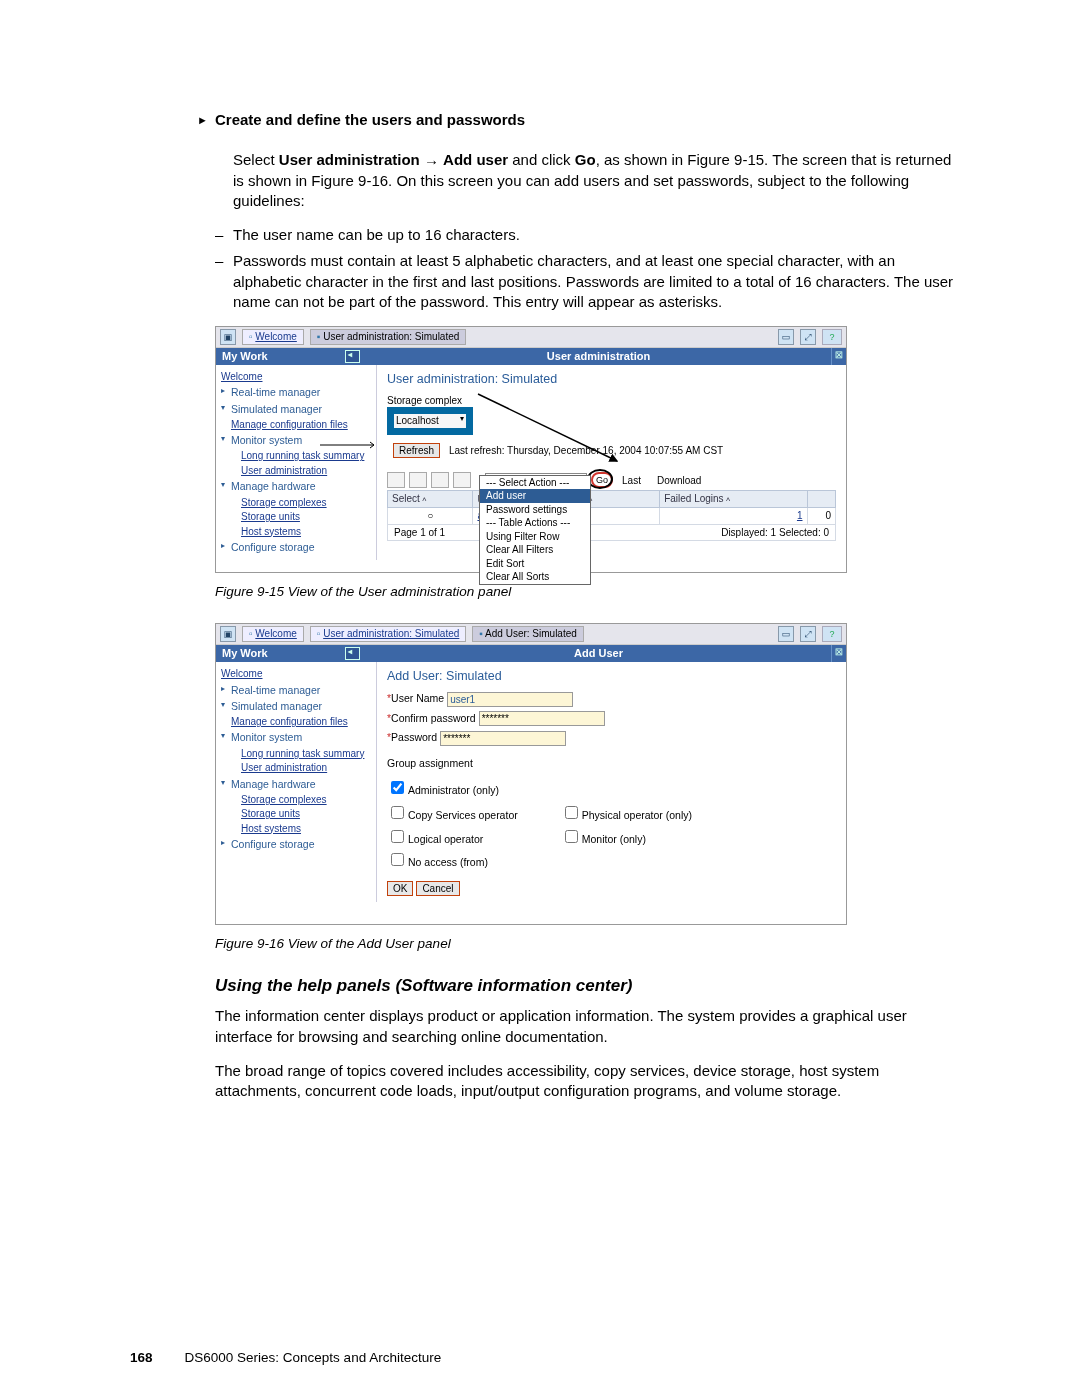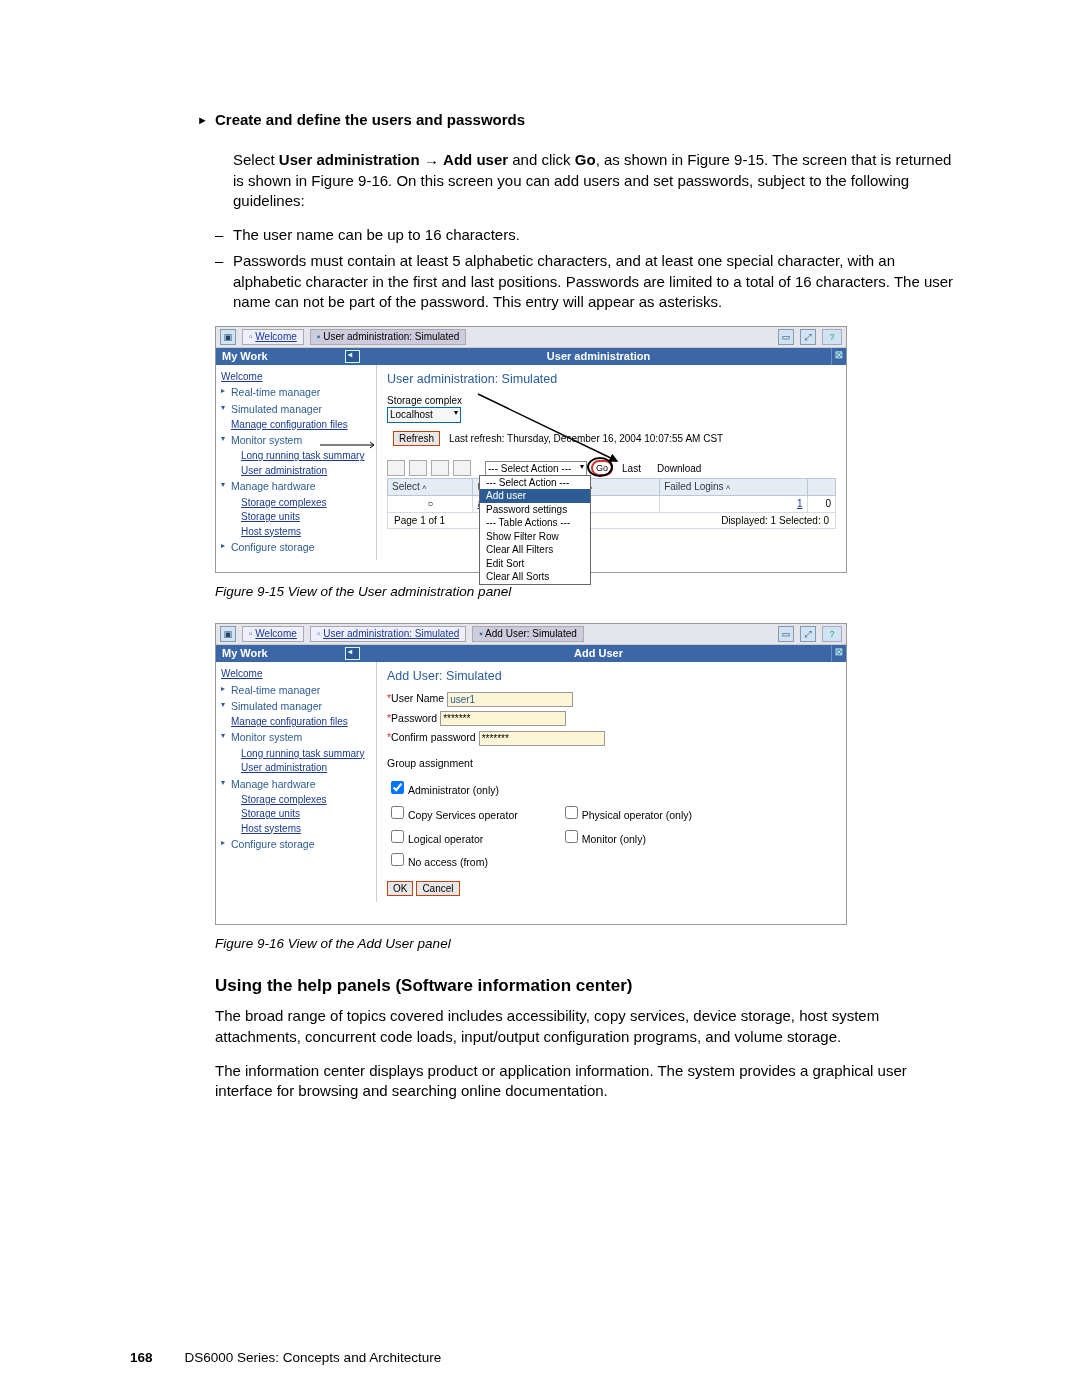--- a/index.html
+++ b/index.html
@@ -5,21 +5,21 @@
 body{margin:0;background:#fff;font-family:Arial,Helvetica,sans-serif;color:#000;font-size:15px;line-height:1.35}
 .page{width:1080px;min-height:1397px;margin:0 auto;padding:110px 120px 40px 215px;box-sizing:border-box;position:relative}
 .bullet-head{font-weight:bold;position:relative;margin-bottom:20px}
 .bullet-head::before{content:"►";position:absolute;left:-18px;font-size:11px;top:3px}
 .para{margin:4px 0 14px 0}
 .indent{margin-left:18px}
 .dash{position:relative;padding-left:18px;margin:6px 0}
 .dash::before{content:"–";position:absolute;left:0}
 .fig{margin:14px 0 10px 0}
 .caption{font-style:italic;font-size:13.5px;margin:6px 0 22px 0}
-.subhead{font-weight:bold;font-size:17px;margin:18px 0 8px 0}
+.subhead{font-weight:bold;font-style:italic;font-size:17px;margin:18px 0 8px 0}
 .pagenum{position:absolute;bottom:30px;left:130px;font-size:13.5px}
 .pagenum b{font-weight:bold;margin-right:32px}
 
 .scr{border:1px solid #999;width:630px;background:#fff;font-size:10.5px}
 .scr-top{background:#e5e5ec;border-bottom:1px solid #ccc;display:flex;align-items:center;padding:2px 4px;gap:6px}
 .tab{border:1px solid #aaa;background:#eef;padding:0 6px;font-size:10px}
 .tab.active{background:#ccd}
 .tab u{color:#1a3a8e;text-decoration:underline}
 .tab .sq{color:#37a}
 .topicons{margin-left:auto;display:flex;gap:6px}
@@ -34,21 +34,21 @@
 .nav{width:150px;padding:4px 5px;border-right:1px solid #ccd}
 .nav a{color:#1a3a8e;text-decoration:underline;display:block;margin:1px 0;font-size:10px}
 .nav .grp{color:#2d5c94;font-weight:normal;font-size:10.5px;position:relative;padding-left:10px;margin:2px 0}
 .nav .grp::before{content:"▸";position:absolute;left:0;font-size:8px;top:1px}
 .nav .grp.open::before{content:"▾"}
 .nav .lvl1{padding-left:10px}
 .nav .lvl2{padding-left:20px}
 .main{flex:1;padding:6px 10px}
 .main-title{color:#2a5c99;font-size:12.5px;margin-bottom:6px}
 .lbl{font-size:10px;margin:4px 0 0 0}
-.sel{border:1px solid #0369a1;background:#f7f7f7;padding:0 2px;font-size:10px;display:inline-block;width:68px;position:relative}
+.sel{border:7px solid #0369a1;background:#f7f7f7;padding:0 2px;font-size:10px;display:inline-block;width:68px;position:relative}
 .sel::after{content:"▾";position:absolute;right:2px;font-size:8px}
 .btn{border:1px solid #c2410c;background:#e8e8e8;padding:0 5px;font-size:10px;display:inline-block}
 .refresh-row{margin-top:8px}
 .refresh-row span{font-size:10px;margin-left:6px}
 .toolbar{margin-top:14px;display:flex;align-items:center;gap:4px}
 .tbi{width:16px;height:14px;border:1px solid #aaa;background:#f3f3f3;display:inline-block}
 .drop{border:1px solid #888;background:#fff;font-size:10px;padding:0 2px;position:relative;display:inline-block;width:96px}
 .drop::after{content:"▾";position:absolute;right:2px;font-size:8px}
 .go{border:2px solid #d0352d;border-radius:9px;padding:0 3px;font-size:9px;display:inline-block}
 .circle{display:inline-block;width:22px;height:16px;border:2px solid #000;border-radius:50%;position:absolute}
@@ -159,21 +159,21 @@
             </table>
           <div class="pgrow">
             <span>Page 1 of 1</span>
               <span>Displayed: 1   Selected: 0</span>
           </div>
           <div class="menu-float" style="left:102px;top:110px;width:110px">
             <div>--- Select Action ---</div>
             <div class="hi">Add user</div>
             <div>Password settings</div>
             <div>--- Table Actions ---</div>
-            <div>Show Filter Row</div>
+            <div>Using Filter Row</div>
             <div>Clear All Filters</div>
             <div>Edit Sort</div>
             <div>Clear All Sorts</div>
           </div>
         </div>
       </div>
       <svg class="arrow-svg" style="left:0;top:0" width="630" height="245">
         <defs>
             <marker id="ah" markerWidth="6" markerHeight="6" refX="5" refY="3" orient="auto">
               <path d="M0,0 L6,3 L0,6 Z" fill="#000"></path>
@@ -218,39 +218,39 @@
           <a class="lvl2">User administration</a>
           <div class="grp open lvl1">Manage hardware</div>
           <a class="lvl2">Storage complexes</a>
           <a class="lvl2">Storage units</a>
           <a class="lvl2">Host systems</a>
           <div class="grp lvl1">Configure storage</div>
         </div>
         <div class="main">
           <div class="main-title">Add User: Simulated</div>
           <div class="field"><span class="req">*</span><label>User Name</label> <span class="txtin" style="color:#2a5c99">user1</span></div>
+          <div class="field"><span class="req">*</span><label>Confirm password</label> <span class="txtin">*******</span></div>
           <div class="field"><span class="req">*</span><label>Password</label> <span class="txtin">*******</span></div>
-          <div class="field"><span class="req">*</span><label>Confirm password</label> <span class="txtin">*******</span></div>
           <div class="groupa">Group assignment</div>
           <div style="margin-top:8px;font-size:10.5px"><input type="checkbox" class="chk" checked="" style=""><span>Administrator (only)</span></div>
           <div class="grid2">
             <div><input type="checkbox" class="chk" style=""><span>Copy Services operator</span></div>
             <div><input type="checkbox" class="chk" style=""><span>Physical operator (only)</span></div>
             <div><input type="checkbox" class="chk" style=""><span>Logical operator</span></div>
             <div><input type="checkbox" class="chk" style=""><span>Monitor (only)</span></div>
             <div><input type="checkbox" class="chk" style=""><span>No access (from)</span></div>
           </div>
           <div style="margin-top:12px">
             <span class="btn">OK</span>
             <span class="btn">Cancel</span>
           </div>
         </div>
       </div>
     </div>
   </div>
   <div class="caption">Figure 9-16   View of the Add User panel</div>
 
   <div class="subhead">Using the help panels (Software information center)</div>
+  <div class="para">The information center displays product or application information. The system provides a graphical user interface for browsing and searching online documentation.</div>
   <div class="para">The broad range of topics covered includes accessibility, copy services, device storage, host system attachments, concurrent code loads, input/output configuration programs, and volume storage.</div>
-  <div class="para">The information center displays product or application information. The system provides a graphical user interface for browsing and searching online documentation.</div>
 
   <div class="pagenum"><b>168</b><span>DS6000 Series: Concepts and Architecture</span></div>
 </div>
 
 </body></html>

